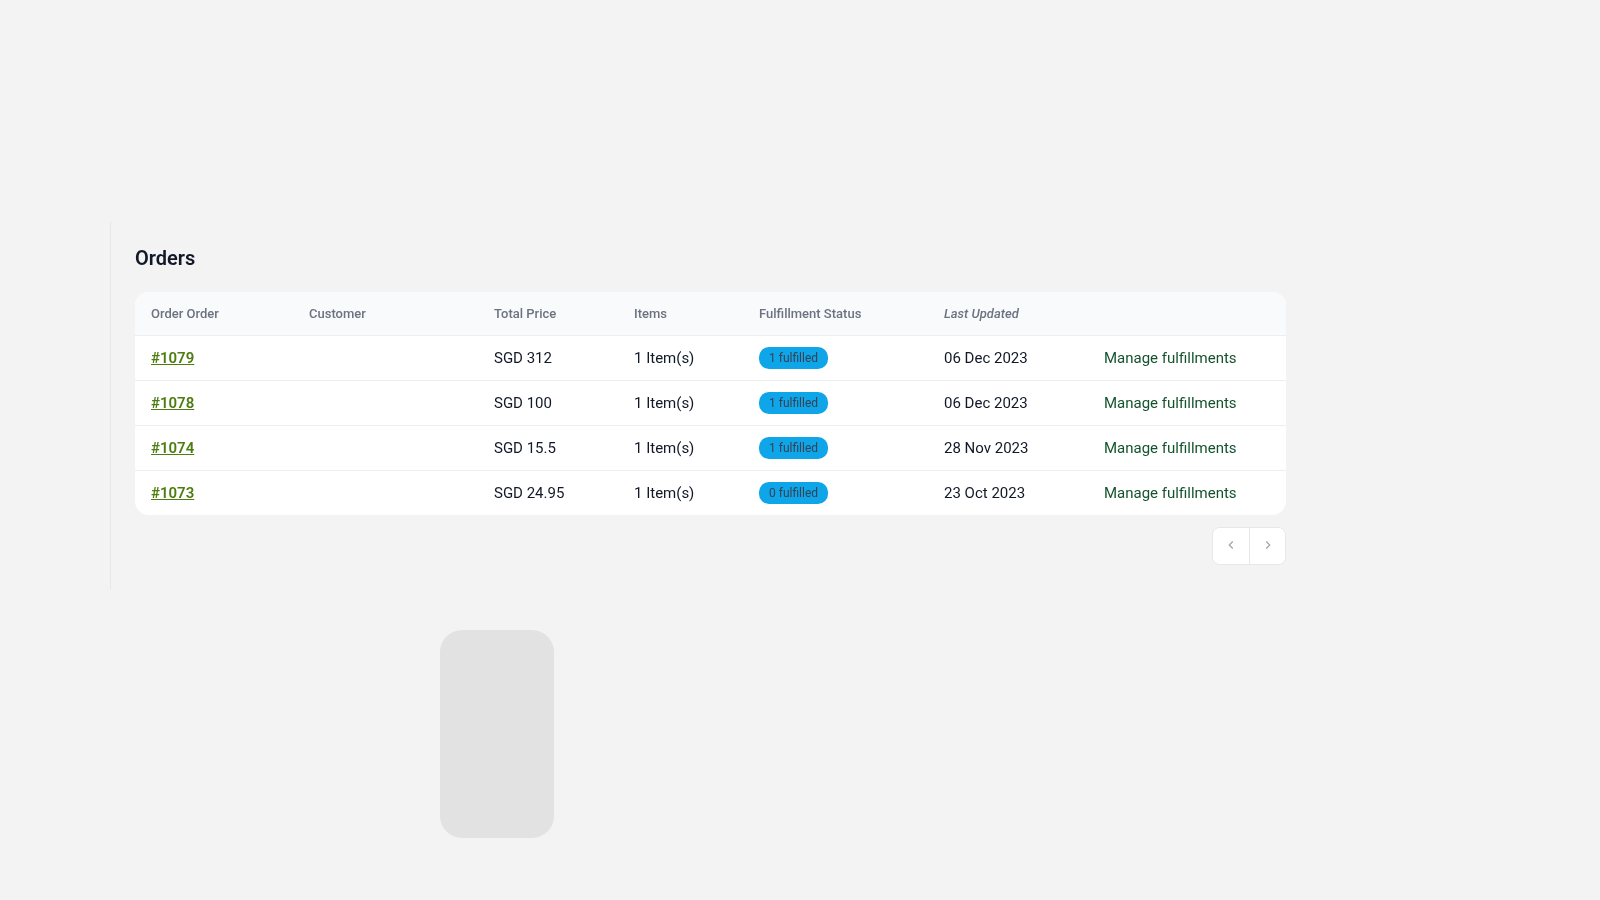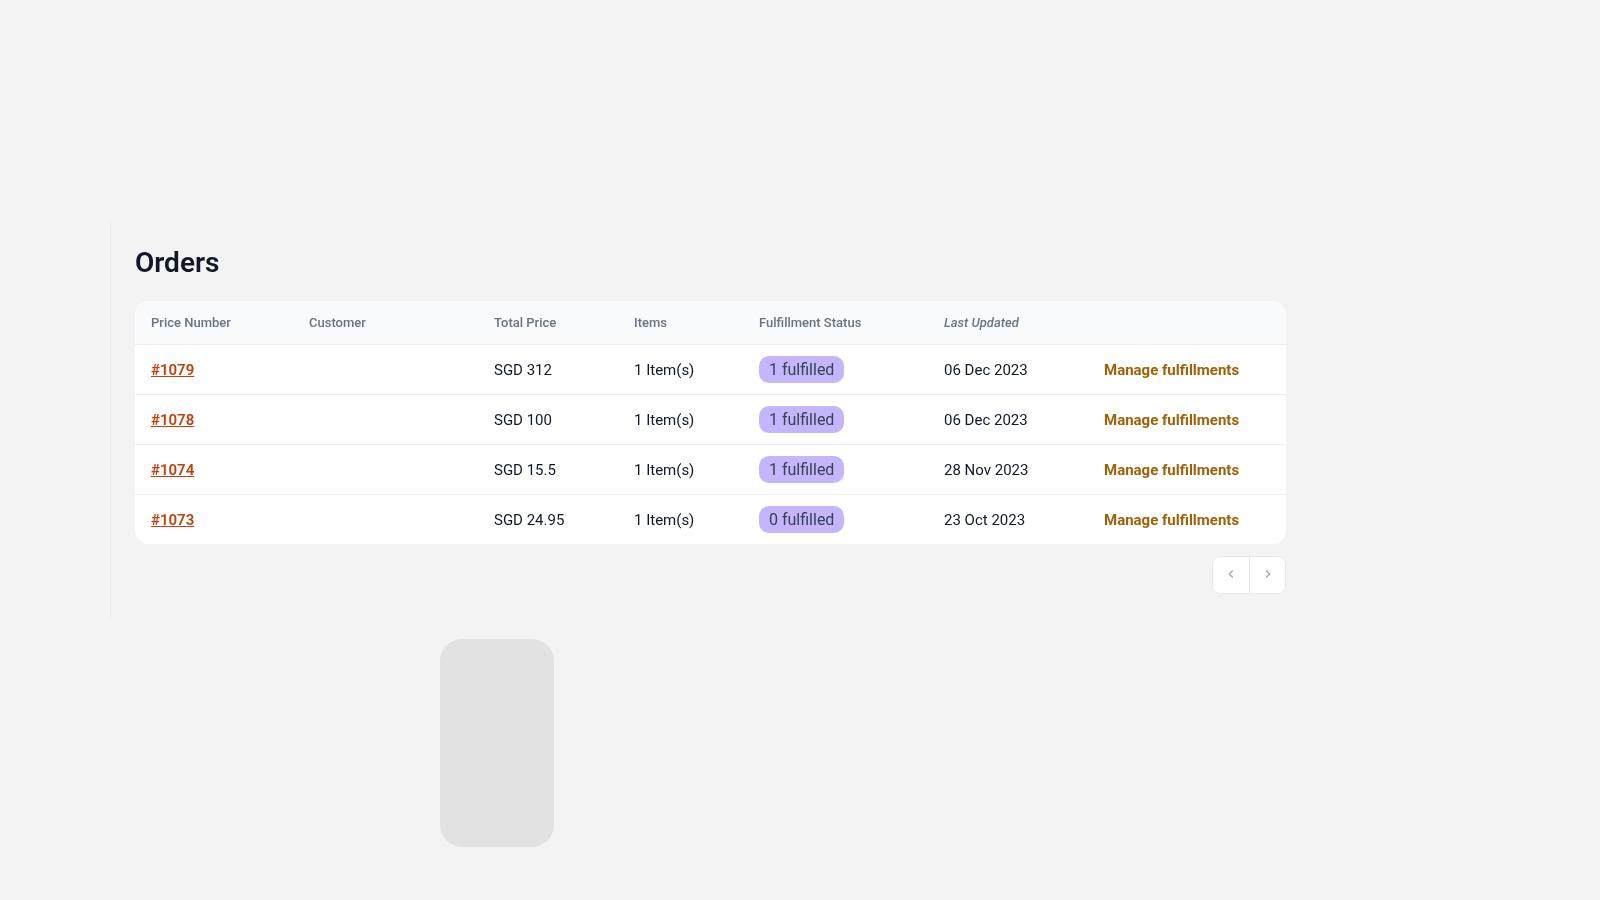--- a/index.html
+++ b/index.html
@@ -13,21 +13,21 @@
     .page-wrap {
       padding-top: 222px;
       padding-left: 110px;
       padding-right: 290px;
     }
     .content {
       border-left: 1px solid #e7e7e7;
       padding: 24px;
     }
     .page-title {
-      font-size: 28px;
+      font-size: 20px;
       font-weight: 600;
       margin-bottom: 22px;
       color: #111827;
     }
     .table-container {
       background: #fff;
       border-radius: 14px;
       overflow: visible;
       position: relative;
     }
@@ -52,47 +52,47 @@
     tbody tr:last-child { border-bottom: none; }
     td {
       padding: 11px 14px;
       font-size: 15px;
       color: #111827;
       vertical-align: middle;
     }
     td:first-child { padding-left: 16px; }
     td:last-child { padding-right: 16px; }
     .order-link {
-      color: #c2410c;
+      color: #4d7c0f;
       font-weight: 600;
       text-decoration: underline;
     }
     .customer-cell { position: relative; }
     .customer-mask {
       position: absolute;
       top: 338px;
       left: 305px;
       width: 114px;
       height: 208px;
       background: #e2e2e2;
       border-radius: 22px;
       z-index: 5;
     }
     .badge {
       display: inline-block;
-      background: #c4b5fd;
+      background: #0ea5e9;
       color: #374151;
-      font-size: 16px;
+      font-size: 12px;
       padding: 4px 10px;
       border-radius: 10px;
     }
     .manage-link {
-      color: #a16207;
+      color: #14532d;
       font-size: 15px;
-      font-weight: 700;
+      font-weight: 400;
       cursor: pointer;
     }
     .pagination {
       display: flex;
       justify-content: flex-end;
       margin-top: 12px;
     }
     .pagination-group {
       display: flex;
       border: 1px solid #e5e7eb;
@@ -126,21 +126,21 @@
 
 <div class="page-wrap">
   <div class="content">
     <h1 class="page-title">Orders</h1>
 
     <div class="table-container">
       <div class="customer-mask"></div>
       <table>
         <thead>
           <tr>
-            <th class="col-order">Price Number</th>
+            <th class="col-order">Order Order</th>
             <th class="col-customer">Customer</th>
             <th class="col-total">Total Price</th>
             <th class="col-items">Items</th>
             <th class="col-status">Fulfillment Status</th>
             <th class="col-updated">Last Updated</th>
             <th class="col-action"></th>
           </tr>
         </thead>
         <tbody>
           <tr>

